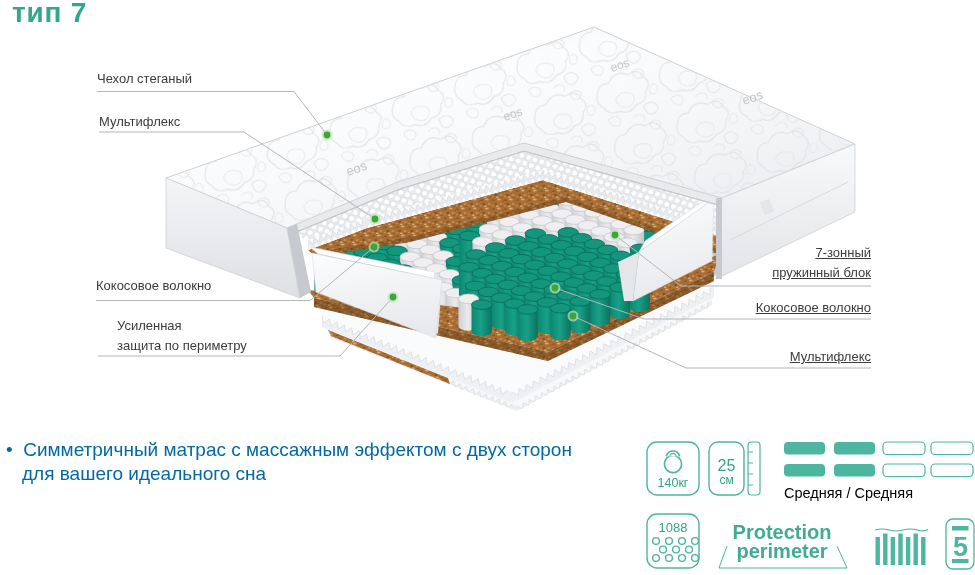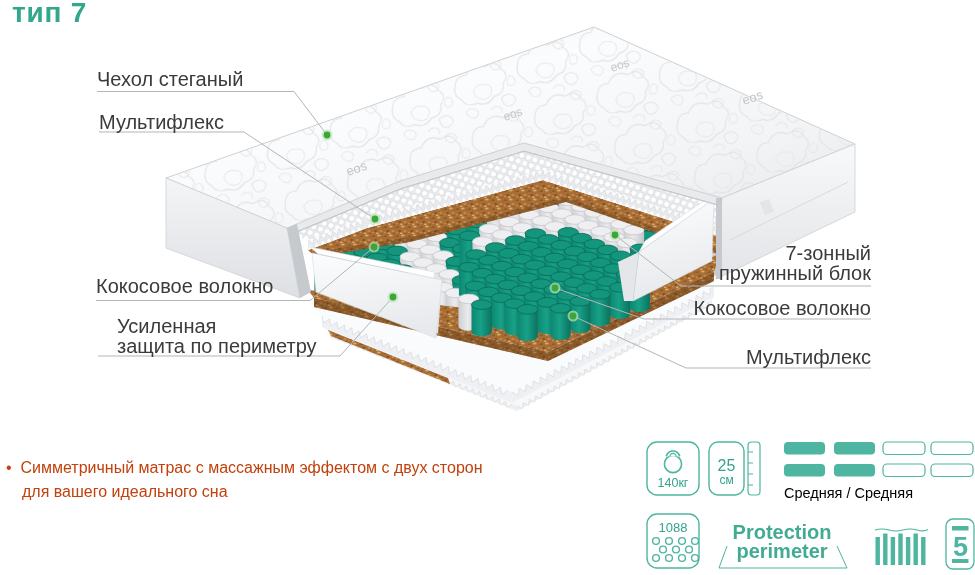--- a/index.html
+++ b/index.html
@@ -1,17 +1,17 @@
 <!DOCTYPE html>
 <html><head><meta charset="utf-8"><title>тип 7</title>
 <style>
 html,body{margin:0;padding:0;background:#ffffff;width:975px;height:575px;overflow:hidden;}
 body{font-family:"Liberation Sans", sans-serif;position:relative;}
-.lbl{position:absolute;color:#3b3b3b;font-size:20px;line-height:20px;white-space:nowrap;}
-.r{text-align:right;}
+.lbl{position:absolute;color:#3b3b3b;font-size:13px;line-height:20px;white-space:nowrap;}
+.r{text-align:right;text-decoration:underline;}
 #stage{position:absolute;left:0;top:0;width:975px;height:575px;}
 </style></head>
 <body>
 
 <div id="stage"><svg width="975" height="575" viewBox="0 0 975 575">
       <defs>
 <linearGradient id="quiltg" x1="0" y1="0" x2="1" y2="1">
  <stop offset="0" stop-color="#e8eaed"></stop>
           <stop offset="0.35" stop-color="#fbfcfd"></stop>
  <stop offset="0.7" stop-color="#f3f4f6"></stop>
@@ -421,21 +421,21 @@
 <div class="lbl" style="left:96px;top:276px;">Кокосовое волокно</div>
 
 <div class="lbl" style="left:98px;top:316px;margin-left:19px;">Усиленная<br>защита по периметру</div>
 
 <div class="lbl r" style="right:104px;top:243px;">7-зонный<br>пружинный блок</div>
 
 <div class="lbl r" style="right:104px;top:298px;">Кокосовое волокно</div>
 
 <div class="lbl r" style="right:104px;top:347px;">Мультифлекс</div>
 
-<div style="position:absolute;left:6px;top:456px;font-size:16px;color:#c2410c;line-height:24px;">
+<div style="position:absolute;left:6px;top:438px;font-size:19px;color:#0369a1;line-height:24px;">
 <div>•&nbsp; Симметричный матрас с массажным эффектом с двух сторон</div>
 <div style="padding-left:16px;">для вашего идеального сна</div>
 </div>
 
 <div style="position:absolute;left:784px;top:485px;font-size:14.5px;color:#000000;">Средняя / Средняя</div>
 
 <svg style="position:absolute;left:0;top:0" width="975" height="575" viewBox="0 0 975 575">
 
 <rect x="647" y="442" width="52" height="53" rx="10" fill="none" stroke="#4db5a0" stroke-width="1.4"></rect>
 <circle cx="673" cy="464" r="8.6" fill="none" stroke="#4db5a0" stroke-width="1.6"></circle>

